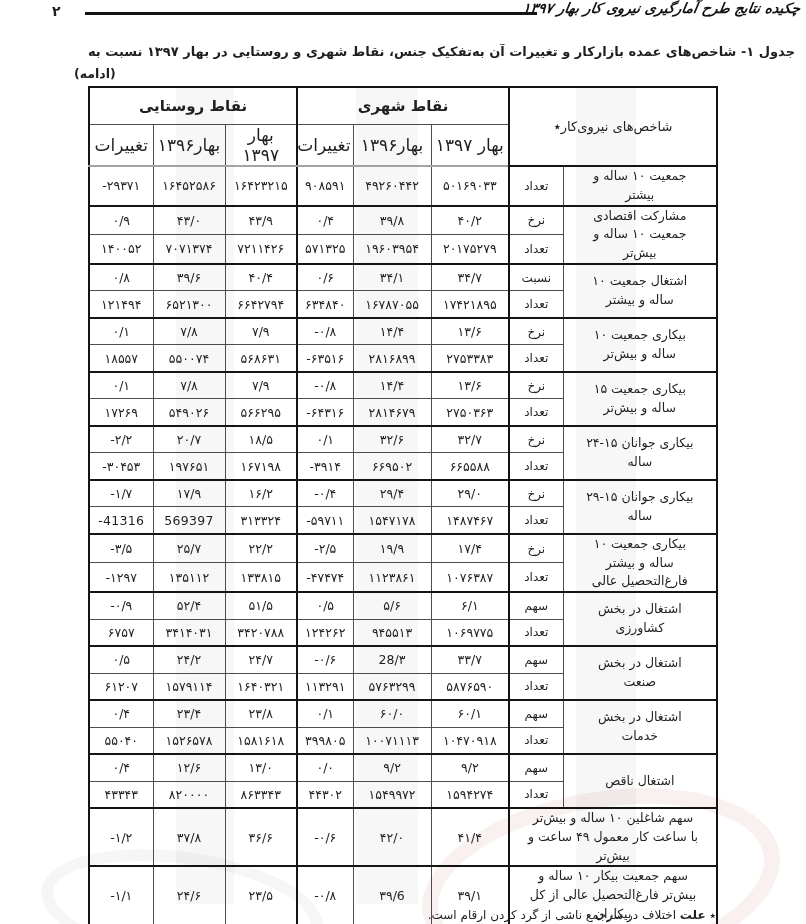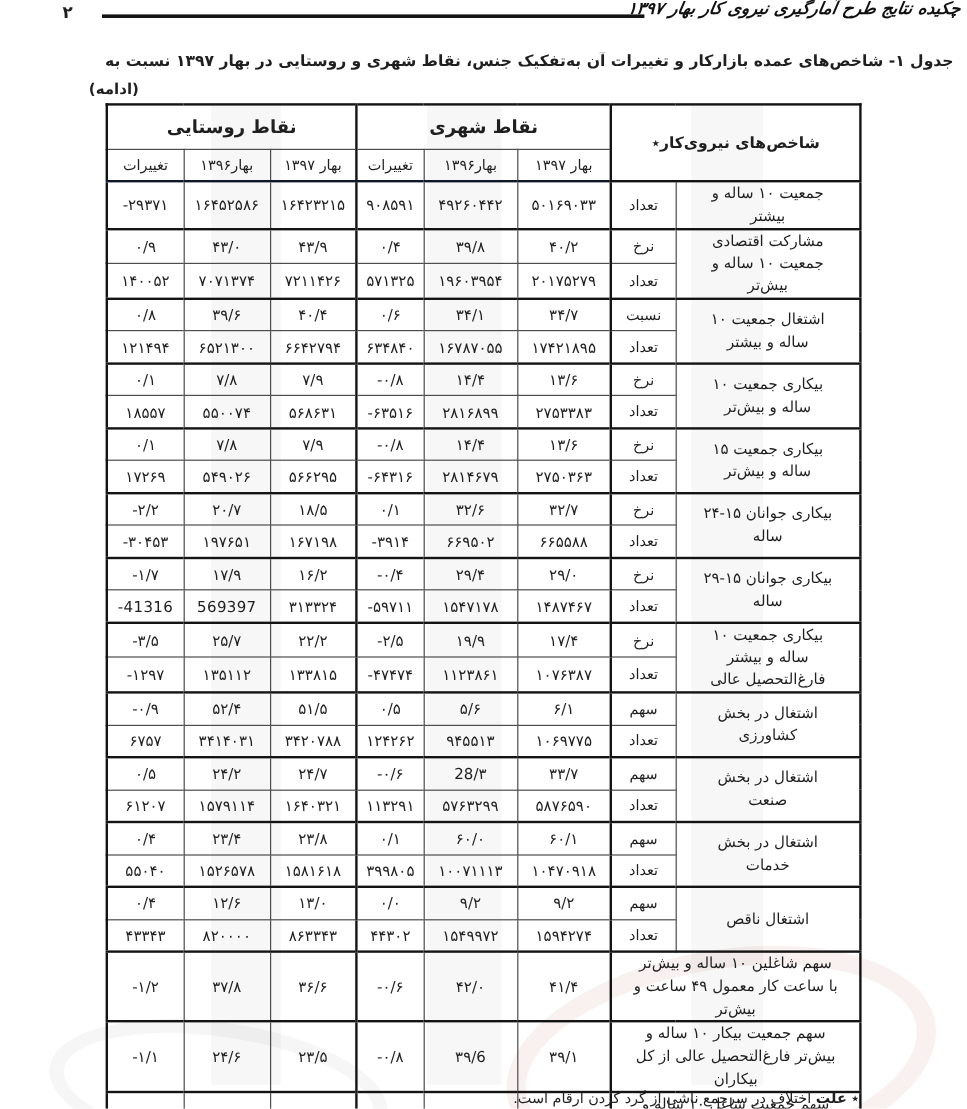--- a/index.html
+++ b/index.html
@@ -44,23 +44,23 @@
   col.c-u96{width:78px}
   col.c-uchg{width:56px}
   col.c-r97{width:72px}
   col.c-r96{width:72px}
   col.c-rchg{width:64px}
   .main-table th,.main-table td{
     border:1px solid #4d4d4d;text-align:center;vertical-align:middle;
     padding:0 2px;overflow:hidden;background:transparent;
   }
   th.grp-h{font-weight:bold;font-size:15px;height:36px;}
-  tr.sub-head th{font-weight:normal;font-size:12px;height:25px;border-bottom:2px solid #0f172a;}
+  tr.sub-head th{font-weight:normal;font-size:17px;height:25px;border-bottom:2px solid #a3a3a3;}
   th.th-indicator{
-    font-weight:bold;font-size:13px;border-left:2px solid #141414;border-bottom:2px solid #141414;
+    font-weight:normal;font-size:13px;border-left:2px solid #141414;border-bottom:2px solid #141414;
   }
   th.th-urban{border-left:2px solid #141414;}
   tr.group-start td{border-top:2px solid #141414;}
   tr.single{height:33px}
   tr.subrow{height:27px}
   tr.mrow{height:43px}
   td.num{direction:ltr;font-size:12.5px;letter-spacing:.3px;}
   td.label-cell{font-size:12.5px;line-height:1.5;padding:0 18px;}
   td.unit-cell{font-size:12px;border-left:2px solid #141414;}
   td.label-merged{border-left:2px solid #141414;}

